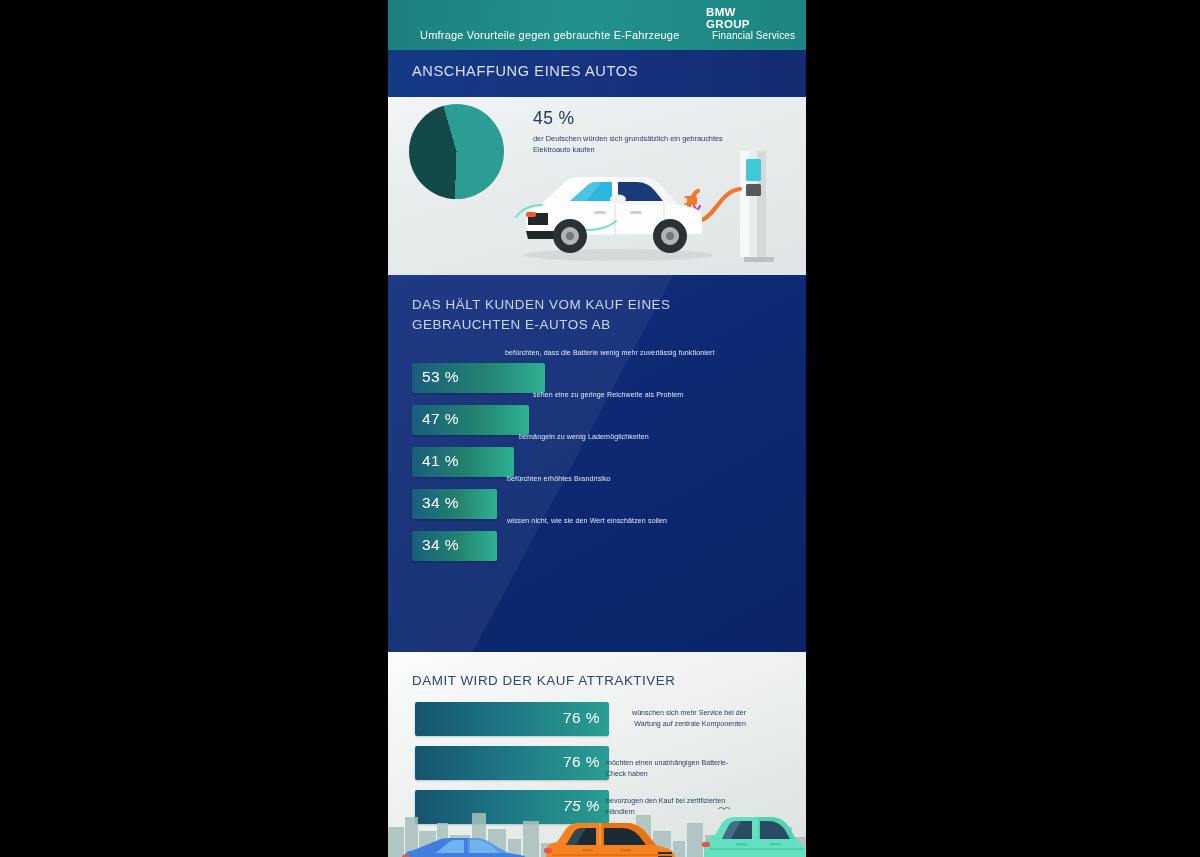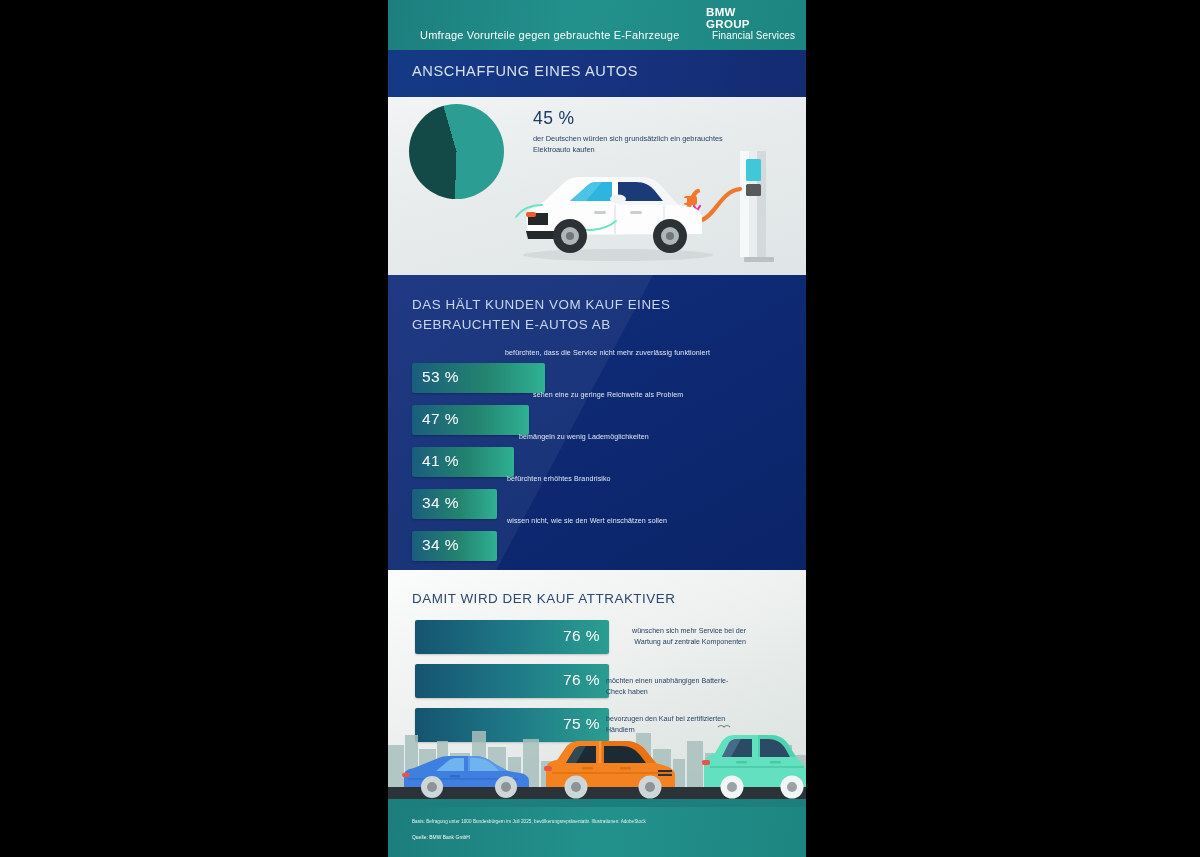--- a/index.html
+++ b/index.html
@@ -50,21 +50,21 @@
     font-size:17.5px;color:#1d3a62;letter-spacing:.4px;
   }
   .pct-45-sub{
     position:absolute;left:145px;top:36px;width:200px;
     font-size:7.4px;color:#253f63;line-height:1.55;
   }
   .ev-scene{position:absolute;left:120px;top:38px;width:300px;height:140px;}
 
   
   .sec2{
-    position:relative;height:295px;width:100%;
+    position:relative;height:377px;width:100%;
     background:
       linear-gradient(118deg, rgba(255,255,255,.055) 0%, rgba(255,255,255,.055) 46%, rgba(0,0,0,0) 46.2%),
       linear-gradient(150deg,#122f7d 0%,#0e2a74 40%,#0b2468 100%);
     overflow:hidden;
   }
   .sec2 .h{
     position:absolute;left:24px;top:20px;width:300px;
     font-size:13.4px;color:#c9d6ea;letter-spacing:.55px;line-height:1.48;
   }
   .bar2{
@@ -191,21 +191,21 @@
       <circle cx="162" cy="101" r="4" fill="#6f7779"></circle>
     </svg>
   </div>
 
   <div class="sec2">
     <div class="h">DAS HÄLT KUNDEN VOM KAUF EINES GEBRAUCHTEN E-AUTOS AB</div>
 
     <div class="bar2" style="left:24px;top:64px;width:133px;">
       <span class="v">53 %</span>
     </div>
-    <div class="lbl2" style="left:117px;top:74px;width:300px;">befürchten, dass die Service nicht mehr zuverlässig funktioniert</div>
+    <div class="lbl2" style="left:117px;top:74px;width:300px;">befürchten, dass die Batterie wenig mehr zuverlässig funktioniert</div>
 
     <div class="bar2" style="left:24px;top:106px;width:117px;">
       <span class="v">47 %</span>
     </div>
     <div class="lbl2" style="left:145px;top:116px;width:280px;">sehen eine zu geringe Reichweite als Problem</div>
 
     <div class="bar2" style="left:24px;top:148px;width:102px;">
       <span class="v">41 %</span>
     </div>
     <div class="lbl2" style="left:131px;top:158px;width:280px;">bemängeln zu wenig Lademöglichkeiten</div>
@@ -227,21 +227,21 @@
     <div class="bar3" style="top:50px;">
       <span class="v">76 %</span>
     </div>
     <div class="lbl3" style="top:56px;text-align:right;">wünschen sich mehr Service bei der Wartung auf zentrale Komponenten</div>
 
     <div class="bar3" style="top:94px;">
       <span class="v">76 %</span>
     </div>
     <div class="lbl3" style="top:100px;margin-top:6px;">möchten einen unabhängigen Batterie-Check haben</div>
 
-    <div class="bar3" style="top:138px;">
+    <div class="bar3" style="top:138px;font-style:italic;">
       <span class="v">75 %</span>
     </div>
     <div class="lbl3" style="top:144px;">bevorzugen den Kauf bei zertifizierten Händlern</div>
 
     <svg class="skyline" viewBox="0 0 418 88">
 
       <g fill="#a9c0bd" opacity=".85">
         <rect x="0" y="26" width="16" height="46"></rect>
         <rect x="17" y="16" width="13" height="56"></rect>
         <rect x="31" y="30" width="17" height="42"></rect>

